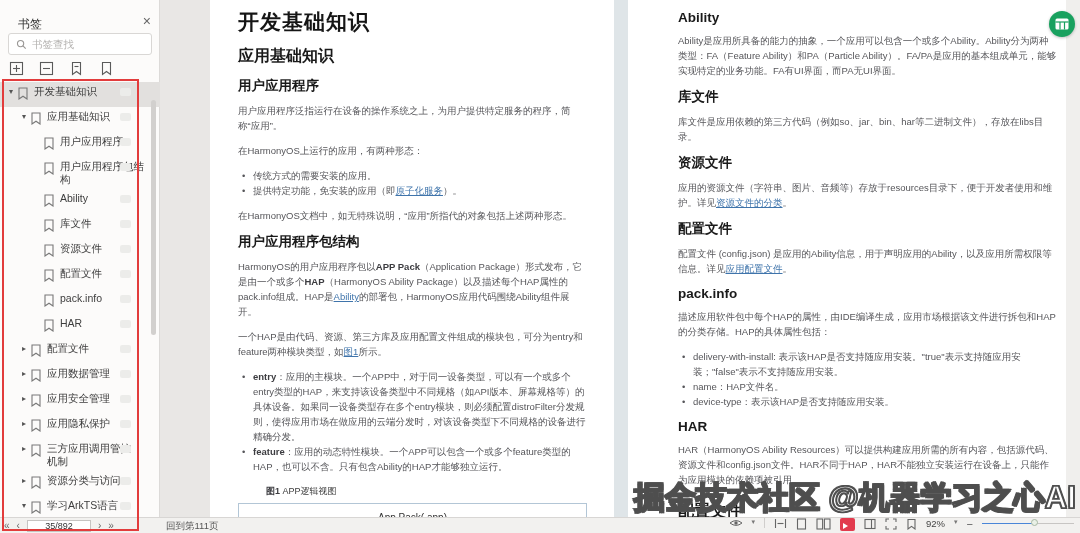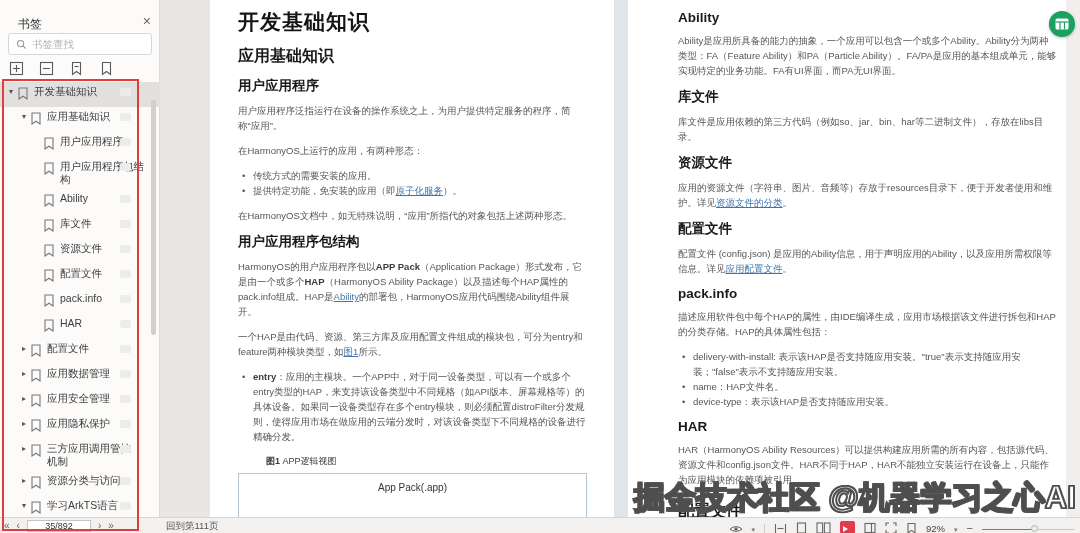--- a/index.html
+++ b/index.html
@@ -68,21 +68,21 @@
     box-shadow:0 1px 3px rgba(0,0,0,.25); cursor:pointer; }
 
   
   #statusbar { position:absolute; left:0; bottom:0; width:1080px; height:16px;
     background:#f2f1ef; border-top:1px solid #d8d6d4; z-index:50; font-size:9.5px; color:#555; }
   #page-nav { position:absolute; left:4px; top:0; height:16px; display:flex; align-items:center; gap:7px; }
   .navbtn { color:#666; font-size:10px; cursor:pointer; line-height:14px; }
   #page-nav input { width:64px; height:12px; border:1px solid #c6c4c2; background:#fff;
     font-size:9px; text-align:center; color:#333; font-family:"Liberation Sans",sans-serif; }
   #back-link { position:absolute; left:166px; top:2px; color:#555; cursor:pointer; }
-  #sb-right { position:absolute; right:6px; top:0; height:16px; display:flex; align-items:flex-end; gap:9px; }
+  #sb-right { position:absolute; right:6px; top:0; height:16px; display:flex; align-items:flex-start; gap:9px; }
   #sb-right .ic { display:flex; align-items:center; cursor:pointer; }
   .vdiv { width:1px; height:10px; background:#d0cecc; }
   #play-btn { width:15px; height:13px; background:#e23b4e; border-radius:2px;
     display:flex; align-items:center; justify-content:center; cursor:pointer; }
   #play-btn .tri { width:0; height:0; border-left:5px solid #fff; border-top:3.5px solid transparent;
     border-bottom:3.5px solid transparent; margin-left:1px; }
   #zoom-pct { color:#444; }
   .chev { font-size:7px; color:#777; }
   #zoom-slider { position:relative; width:92px; height:10px; cursor:pointer; }
   #zoom-slider .track { position:absolute; top:4.5px; left:0; width:100%; height:1.5px; background:#c7c5c3; }
@@ -294,20 +294,21 @@
       <ul>
         <li><span>传统方式的需要安装的应用。</span></li>
         <li><span>提供特定功能，免安装的应用（即</span><span class="run-l">原子化服务</span><span>）。</span></li>
       </ul>
       <p><span>在HarmonyOS文档中，如无特殊说明，“应用”所指代的对象包括上述两种形态。</span></p>
       <h3>用户应用程序包结构</h3>
       <p><span>HarmonyOS的用户应用程序包以</span><span class="run-b">APP Pack</span><span>（Application Package）形式发布，它是由一个或多个</span><span class="run-b">HAP</span><span>（HarmonyOS Ability Package）以及描述每个HAP属性的pack.info组成。HAP是</span><span class="run-l">Ability</span><span>的部署包，HarmonyOS应用代码围绕Ability组件展开。</span></p>
       <p><span>一个HAP是由代码、资源、第三方库及应用配置文件组成的模块包，可分为entry和feature两种模块类型，如</span><span class="run-l">图1</span><span>所示。</span></p>
       <ul>
         <li><span class="run-b">entry</span><span>：应用的主模块。一个APP中，对于同一设备类型，可以有一个或多个entry类型的HAP，来支持该设备类型中不同规格（如API版本、屏幕规格等）的具体设备。如果同一设备类型存在多个entry模块，则必须配置distroFilter分发规则，使得应用市场在做应用的云端分发时，对该设备类型下不同规格的设备进行精确分发。</span></li>
+        <li><span class="run-b">feature</span><span>：应用的动态特性模块。一个APP可以包含一个或多个feature类型的HAP，也可以不含。只有包含Ability的HAP才能够独立运行。</span></li>
       </ul>
       <p class="caption"><span class="run-b">图1</span><span> APP逻辑视图</span></p>
       <div id="diagram" style="border-color: rgb(179, 198, 214);">
         <div class="dg-title">App Pack(.app)</div>
       </div>
     </div>
   <div class="page" id="page-right">
       <h3>Ability</h3>
       <p><span>Ability是应用所具备的能力的抽象，一个应用可以包含一个或多个Ability。Ability分为两种类型：FA（Feature Ability）和PA（Particle Ability）。FA/PA是应用的基本组成单元，能够实现特定的业务功能。FA有UI界面，而PA无UI界面。</span></p>
       <h3>库文件</h3>

